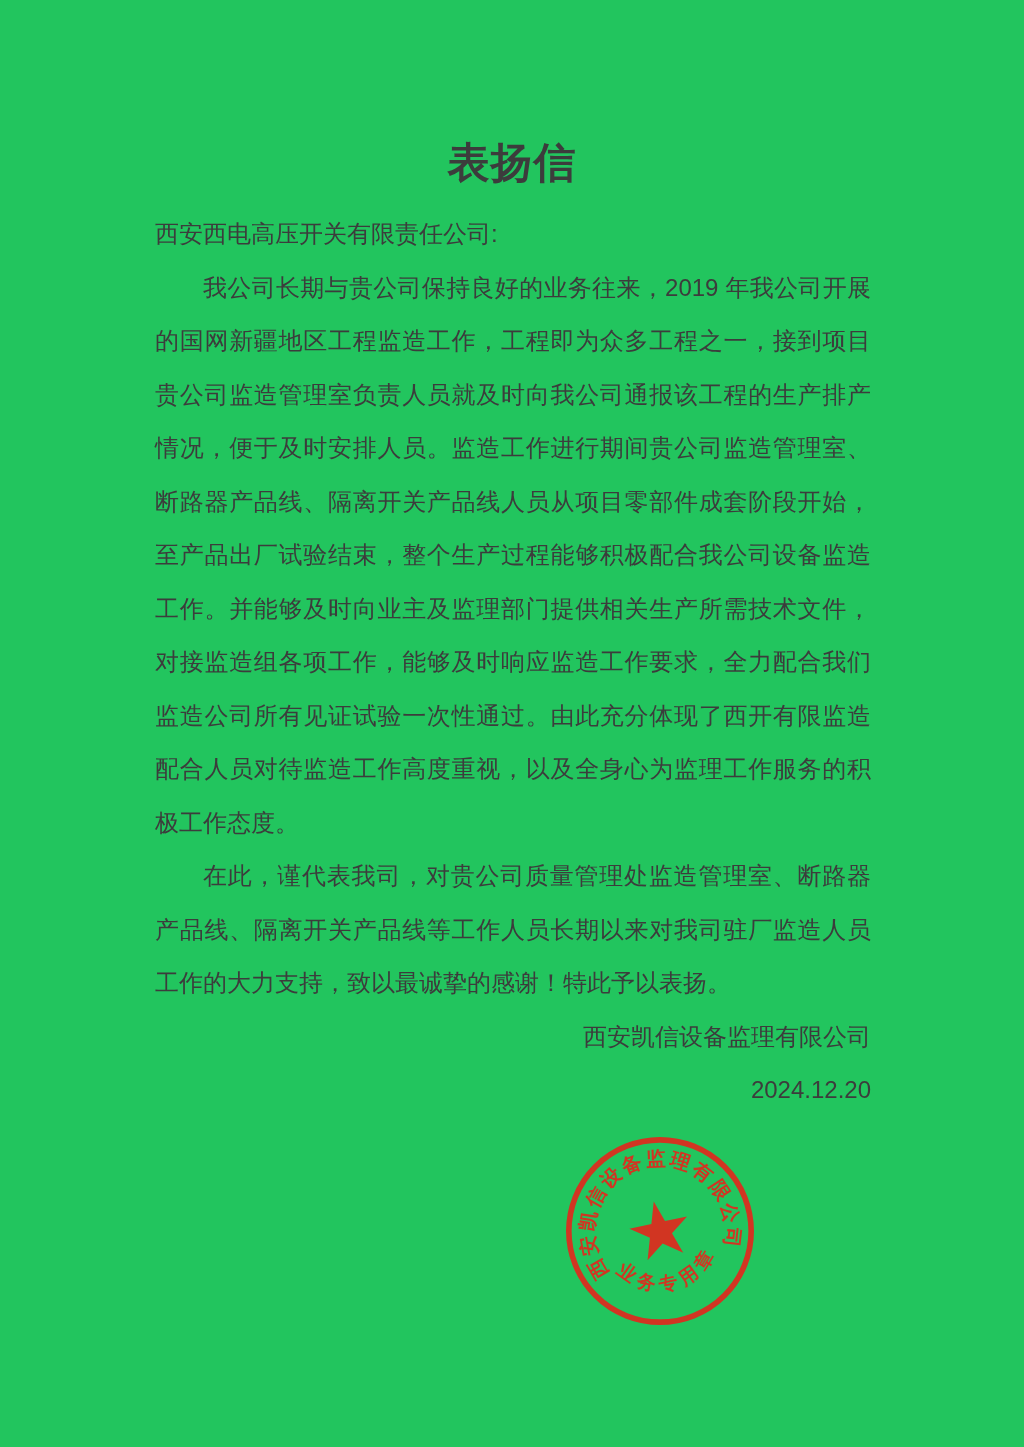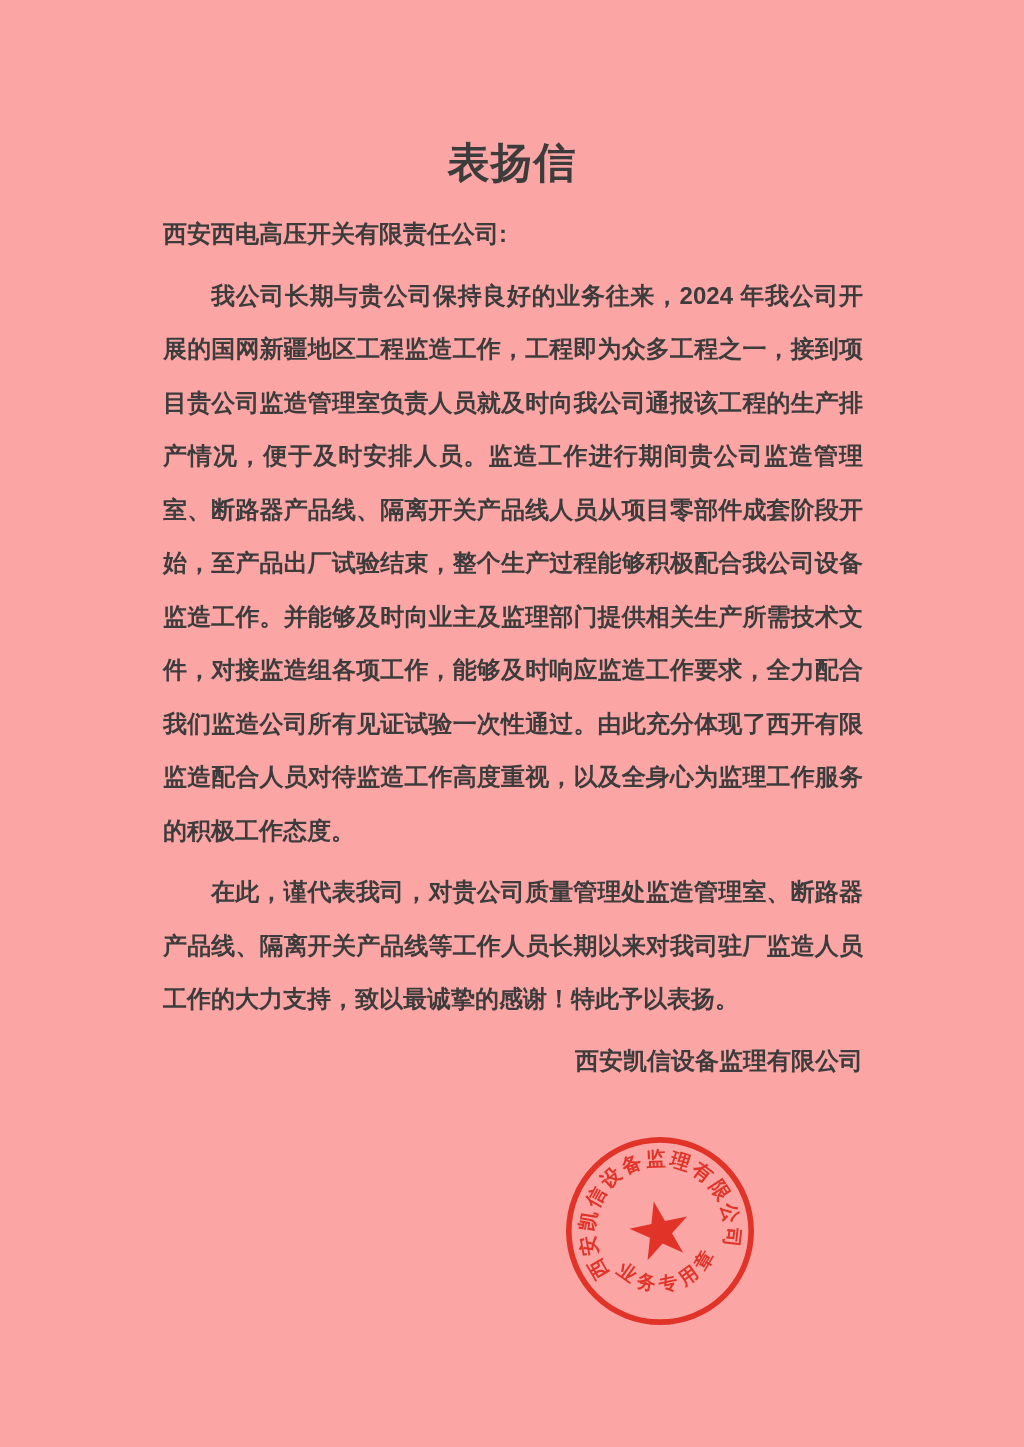--- a/index.html
+++ b/index.html
@@ -5,21 +5,21 @@
   html, body {
     margin: 0;
     padding: 0;
     background: #ffffff;
   }
   .page {
     position: relative;
     width: 1024px;
     height: 1447px;
     margin: 0 auto;
-    background: #fca5a5;
+    background: #22c55e;
     overflow: hidden;
     font-family: "Liberation Sans", sans-serif;
     color: #3c3c3c;
   }
   .title {
     margin: 140px 0 0 0;
     font-size: 42px;
     line-height: 46px;
     font-weight: 600;
     text-align: center;
@@ -28,23 +28,22 @@
   }
   .letter-body {
     margin: 21px 153px 0 155px;
     width: 716px;
     font-size: 24px;
     line-height: 53.5px;
     text-align: justify;
     text-justify: inter-ideograph;
   }
   .letter-body p {
-    margin: 8px;
+    margin: 0;
     padding: 0;
-    font-weight: bold;
   }
   .salutation {
     text-indent: 0;
   }
   .para {
     text-indent: 48px;
   }
   .signature {
     text-align: right;
     padding-right: 58px;
@@ -87,23 +86,24 @@
 </style>
 </head>
 <body>
 
 <div class="page" style="color: rgb(60, 60, 60);">
 
   <h1 class="title">表扬信</h1>
 
   <div class="letter-body">
     <p class="salutation">西安西电高压开关有限责任公司:</p>
-    <p class="para">我公司长期与贵公司保持良好的业务往来，2024 年我公司开展的国网新疆地区工程监造工作，工程即为众多工程之一，接到项目贵公司监造管理室负责人员就及时向我公司通报该工程的生产排产情况，便于及时安排人员。监造工作进行期间贵公司监造管理室、断路器产品线、隔离开关产品线人员从项目零部件成套阶段开始，至产品出厂试验结束，整个生产过程能够积极配合我公司设备监造工作。并能够及时向业主及监理部门提供相关生产所需技术文件，对接监造组各项工作，能够及时响应监造工作要求，全力配合我们监造公司所有见证试验一次性通过。由此充分体现了西开有限监造配合人员对待监造工作高度重视，以及全身心为监理工作服务的积极工作态度。</p>
+    <p class="para">我公司长期与贵公司保持良好的业务往来，2019 年我公司开展的国网新疆地区工程监造工作，工程即为众多工程之一，接到项目贵公司监造管理室负责人员就及时向我公司通报该工程的生产排产情况，便于及时安排人员。监造工作进行期间贵公司监造管理室、断路器产品线、隔离开关产品线人员从项目零部件成套阶段开始，至产品出厂试验结束，整个生产过程能够积极配合我公司设备监造工作。并能够及时向业主及监理部门提供相关生产所需技术文件，对接监造组各项工作，能够及时响应监造工作要求，全力配合我们监造公司所有见证试验一次性通过。由此充分体现了西开有限监造配合人员对待监造工作高度重视，以及全身心为监理工作服务的积极工作态度。</p>
     <p class="para">在此，谨代表我司，对贵公司质量管理处监造管理室、断路器产品线、隔离开关产品线等工作人员长期以来对我司驻厂监造人员工作的大力支持，致以最诚挚的感谢！特此予以表扬。</p>
     <p class="signature">西安凯信设备监理有限公司</p>
+    <p class="sign-date">2024.12.20</p>
   </div>
 
   <svg class="stamp" viewBox="0 0 200 200" aria-hidden="true">
     <circle class="ring" cx="100" cy="100" r="97"></circle>
     <g transform="rotate(-12 100 100)">
       <defs>
         <path id="seal-arc-top" d="M 42.7 140.2 A 70 70 0 1 1 157.3 140.2" fill="none"></path>
         <path id="seal-arc-bottom" d="M 40.8 121.5 A 63 63 0 0 0 159.2 121.5" fill="none"></path>
       </defs>
       <text class="ring-text">

